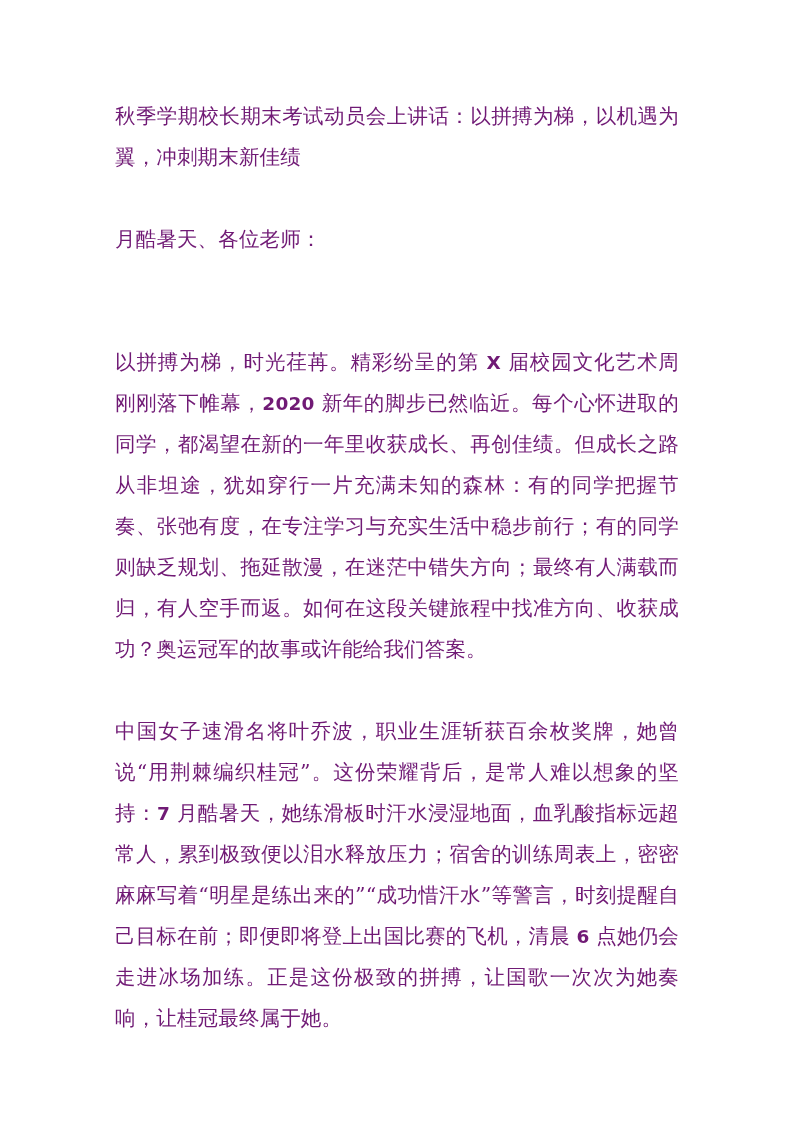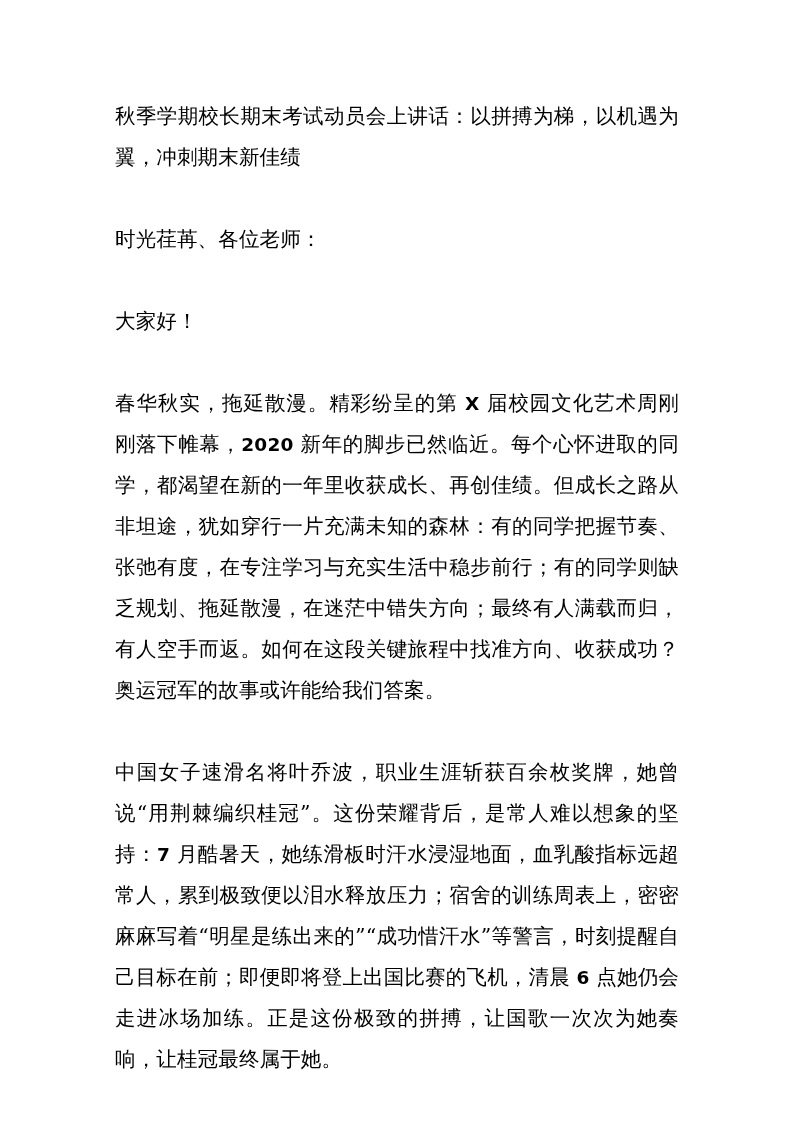--- a/index.html
+++ b/index.html
@@ -22,21 +22,21 @@
     position: absolute;
     left: 115px;
     top: 96px;
     width: 564px;
   }
 
   .para {
     font-family: "DejaVu Serif", "Liberation Serif", serif;
     font-size: 20.5px;
     line-height: 41px;
-    color: #000000;
+    color: #701a75;
     text-align: justify;
     text-justify: inter-ideograph;
     margin: 0;
     letter-spacing: 0.15px;
     word-wrap: break-word;
     white-space: pre-wrap;
   }
 
   
   .gap-title  { height: 41px; }
@@ -53,28 +53,27 @@
 </head>
 <body>
 
 <div class="page">
   <div class="doc-body">
 
     <p class="para">秋季学期校长期末考试动员会上讲话：以拼搏为梯，以机遇为翼，冲刺期末新佳绩</p>
 
     <div class="gap-title"></div>
 
-    <p class="para">时光荏苒、各位老师：</p>
+    <p class="para">月酷暑天、各位老师：</p>
 
     <div class="gap-normal"></div>
 
-    <p class="para">大家好！</p>
 
     <div class="gap-normal"></div>
 
-    <p class="para"><span>春华秋实，拖延散漫。精彩纷呈的第 </span><span class="lat">X</span><span> 届校园文化艺术周刚刚落下帷幕，</span><span class="lat">2020</span><span> 新年的脚步已然临近。每个心怀进取的同学，都渴望在新的一年里收获成长、再创佳绩。但成长之路从非坦途，犹如穿行一片充满未知的森林：有的同学把握节奏、张弛有度，在专注学习与充实生活中稳步前行；有的同学则缺乏规划、拖延散漫，在迷茫中错失方向；最终有人满载而归，有人空手而返。如何在这段关键旅程中找准方向、收获成功？奥运冠军的故事或许能给我们答案。</span></p>
+    <p class="para"><span>以拼搏为梯，时光荏苒。精彩纷呈的第 </span><span class="lat">X</span><span> 届校园文化艺术周刚刚落下帷幕，</span><span class="lat">2020</span><span> 新年的脚步已然临近。每个心怀进取的同学，都渴望在新的一年里收获成长、再创佳绩。但成长之路从非坦途，犹如穿行一片充满未知的森林：有的同学把握节奏、张弛有度，在专注学习与充实生活中稳步前行；有的同学则缺乏规划、拖延散漫，在迷茫中错失方向；最终有人满载而归，有人空手而返。如何在这段关键旅程中找准方向、收获成功？奥运冠军的故事或许能给我们答案。</span></p>
 
     <div class="gap-normal"></div>
 
     <p class="para"><span>中国女子速滑名将叶乔波，职业生涯斩获百余枚奖牌，她曾说“用荆棘编织桂冠”。这份荣耀背后，是常人难以想象的坚持：</span><span class="lat">7</span><span> 月酷暑天，她练滑板时汗水浸湿地面，血乳酸指标远超常人，累到极致便以泪水释放压力；宿舍的训练周表上，密密麻麻写着“明星是练出来的”“成功惜汗水”等警言，时刻提醒自己目标在前；即便即将登上出国比赛的飞机，清晨 </span><span class="lat">6</span><span> 点她仍会走进冰场加练。正是这份极致的拼搏，让国歌一次次为她奏响，让桂冠最终属于她。</span></p>
 
   </div>
 </div>
 
 </body></html>

